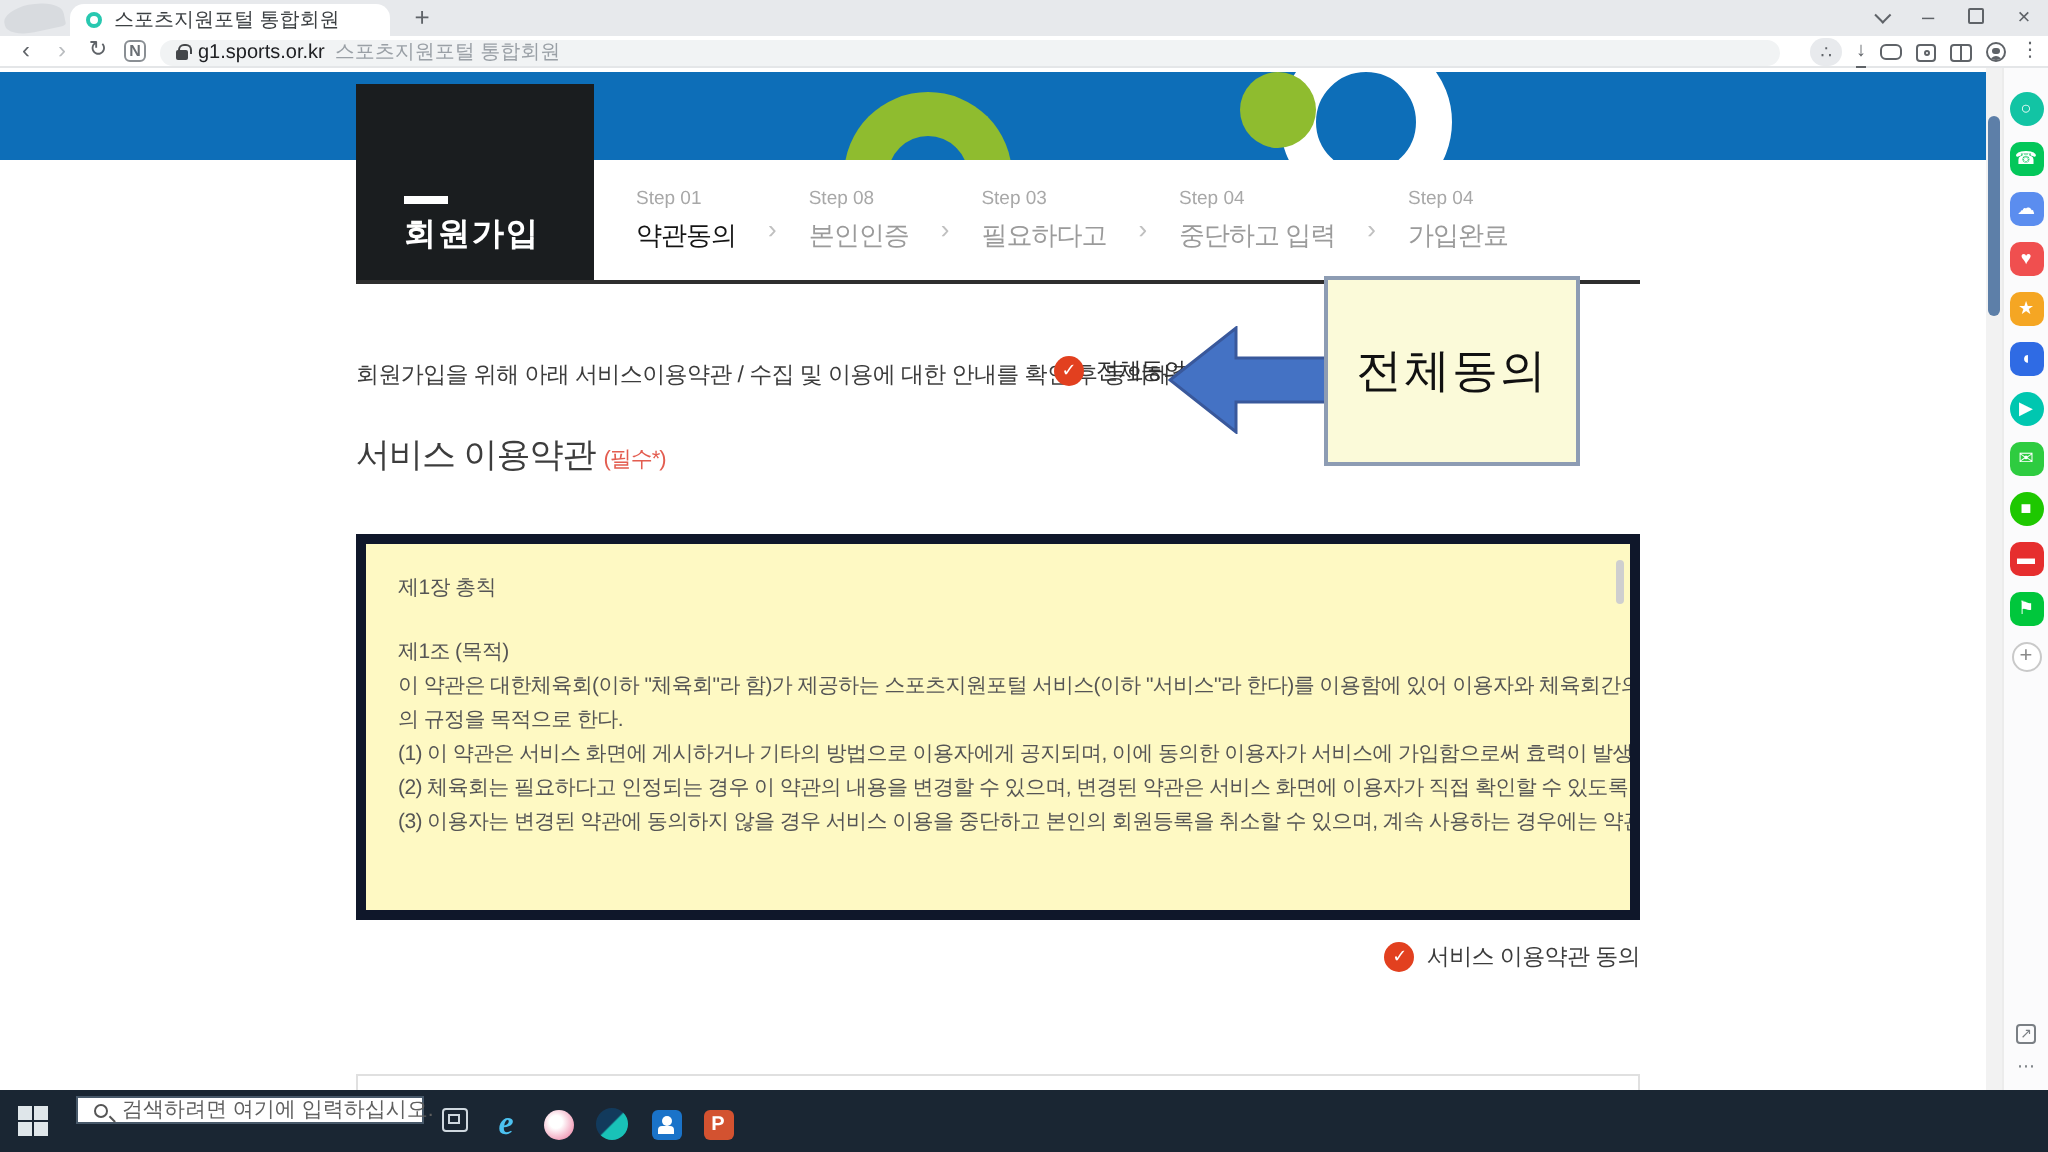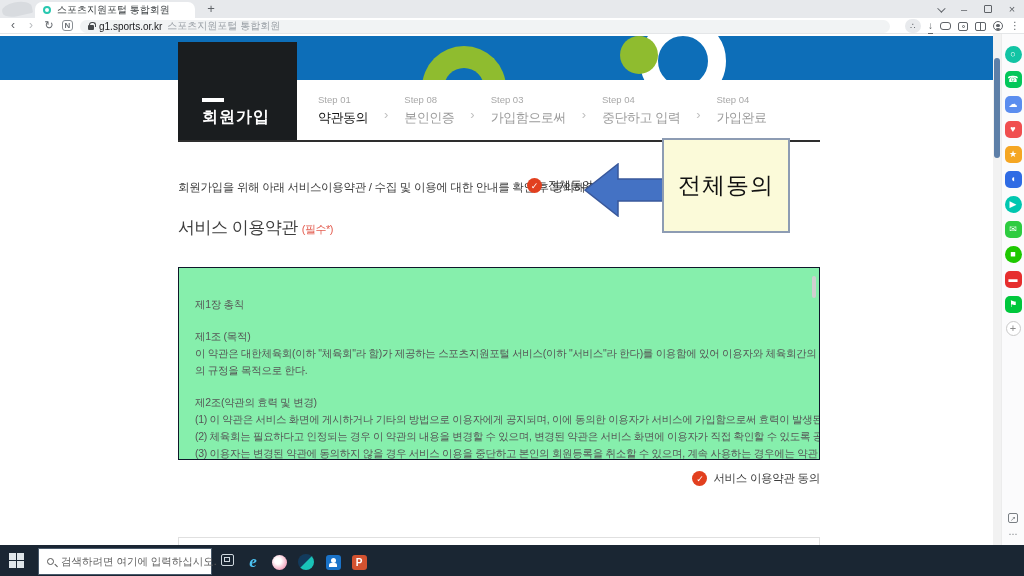--- a/index.html
+++ b/index.html
@@ -78,33 +78,33 @@
   .agree-all .lbl { font-size:11.5px; color:#2e2e2e; letter-spacing:-0.3px; }
 
   
   .arrow-wrap { position:absolute; left:584px; top:163px; width:80px; height:54px; z-index:4; }
   .anno-box { position:absolute; left:662px; top:138px; width:128px; height:95px; background:#fbfad9; border:2px solid #8d9cb3; z-index:5; display:flex; align-items:center; justify-content:center; }
   .anno-box .txt { font-size:23px; color:#111; letter-spacing:1px; }
 
   
   .sec-title { position:absolute; left:178px; font-size:17px; color:#3d3d3d; letter-spacing:-0.5px; }
   .sec-title .req { font-size:11px; color:#e35d50; margin-left:4px; }
-  .terms { position:absolute; left:178px; top:267px; width:642px; height:193px; border:1px solid #0f172a; background:#86efac; padding:28px 16px; overflow:hidden; }
+  .terms { position:absolute; left:178px; top:267px; width:642px; height:193px; border:5px solid #0f172a; background:#fef9c3; padding:14px 16px; overflow:hidden; }
   .terms .ln { font-size:10.5px; color:#555; line-height:17px; letter-spacing:-0.3px; white-space:nowrap; }
   .terms .gap { margin-top:15px; }
   .t-thumb { position:absolute; right:3px; top:8px; width:4px; height:22px; background:#cfcfcf; border-radius:2px; }
   .agree-one { position:absolute; left:178px; top:471px; width:642px; display:flex; justify-content:flex-end; align-items:center; gap:6px; }
   .agree-one .lbl { font-size:11.5px; color:#3c3c3c; letter-spacing:-0.3px; }
   .nextbox { position:absolute; left:178px; top:537px; width:642px; height:10px; border:1px solid #e0e0e0; border-bottom:none; background:#fff; }
 
   
   .taskbar { position:absolute; left:0; top:545px; width:1024px; height:31px; background:#1a2633; z-index:9; }
   .start { position:absolute; left:9px; top:8px; width:15px; height:15px; display:grid; grid-template-columns:7px 7px; grid-template-rows:7px 7px; gap:1px; }
   .start i { background:#dfe6ea; }
-  .tb-search { position:absolute; left:38px; top:3px; width:174px; height:27px; background:#fff; border:1px solid #48596a; display:flex; align-items:center; gap:7px; padding:0 8px; }
+  .tb-search { position:absolute; left:38px; top:3px; width:174px; height:14px; background:#fff; border:1px solid #48596a; display:flex; align-items:center; gap:7px; padding:0 8px; }
   .mag { width:7px; height:7px; border:1.4px solid #555; border-radius:50%; position:relative; flex:none; }
   .mag::after { content:""; position:absolute; left:6px; top:6px; width:4px; height:1.4px; background:#555; transform:rotate(45deg); }
   .tb-search .ph { font-size:10.5px; color:#5f5f5f; white-space:nowrap; }
   .tviev { position:absolute; left:221px; top:9px; width:13px; height:12px; border:1.3px solid #cfd8df; border-radius:2px; }
   .tviev i { position:absolute; left:2px; top:2px; width:6px; height:5px; border:1px solid #cfd8df; }
   .tb-ic { position:absolute; top:5px; width:26px; height:24px; display:flex; align-items:center; justify-content:center; }
   .tb-under { position:absolute; top:573px; height:2px; background:#6ba3c8; }
   .ie { font-family:"Liberation Serif",serif; font-style:italic; font-weight:bold; font-size:17px; color:#4cc2f1; }
   .pinkapp { width:15px; height:15px; border-radius:50%; background:radial-gradient(circle at 40% 40%, #ffffff 25%, #f3a8c0 70%, #e87aa0 100%); }
   .whaleapp { width:16px; height:16px; border-radius:50%; background:linear-gradient(135deg,#123a5c 48%, #19c2b8 52%); }
@@ -176,21 +176,21 @@
       <div class="s-name active">약관동의</div>
     </div>
     <div class="s-chev">›</div>
     <div class="step">
       <div class="s-lab">Step 08</div>
       <div class="s-name">본인인증</div>
     </div>
     <div class="s-chev">›</div>
     <div class="step">
       <div class="s-lab">Step 03</div>
-      <div class="s-name">가입함으로써</div>
+      <div class="s-name">필요하다고</div>
     </div>
     <div class="s-chev">›</div>
     <div class="step">
       <div class="s-lab">Step 04</div>
       <div class="s-name">중단하고 입력</div>
     </div>
     <div class="s-chev">›</div>
     <div class="step">
       <div class="s-lab">Step 04</div>
       <div class="s-name">가입완료</div>
@@ -215,21 +215,20 @@
 
   <div class="sec-title" style="top:216px;">
     <span>서비스 이용약관</span><span class="req">(필수*)</span>
   </div>
 
   <div class="terms">
     <div class="ln">제1장 총칙</div>
     <div class="ln gap">제1조 (목적)</div>
     <div class="ln">이 약관은 대한체육회(이하 "체육회"라 함)가 제공하는 스포츠지원포털 서비스(이하 "서비스"라 한다)를 이용함에 있어 이용자와 체육회간의 권리·의무 및 책임사항과 기타 필요한 사항</div>
     <div class="ln">의 규정을 목적으로 한다.</div>
-    <div class="ln gap">제2조(약관의 효력 및 변경)</div>
     <div class="ln">(1) 이 약관은 서비스 화면에 게시하거나 기타의 방법으로 이용자에게 공지되며, 이에 동의한 이용자가 서비스에 가입함으로써 효력이 발생된다.</div>
     <div class="ln">(2) 체육회는 필요하다고 인정되는 경우 이 약관의 내용을 변경할 수 있으며, 변경된 약관은 서비스 화면에 이용자가 직접 확인할 수 있도록 공지한다.</div>
     <div class="ln">(3) 이용자는 변경된 약관에 동의하지 않을 경우 서비스 이용을 중단하고 본인의 회원등록을 취소할 수 있으며, 계속 사용하는 경우에는 약관 변경에 동의한 것으로 간주되며 변경된 약관</div>
     <div class="t-thumb"></div>
   </div>
 
   <div class="agree-one">
     <span class="chk">✓</span>
     <span class="lbl">서비스 이용약관 동의</span>
   </div>

